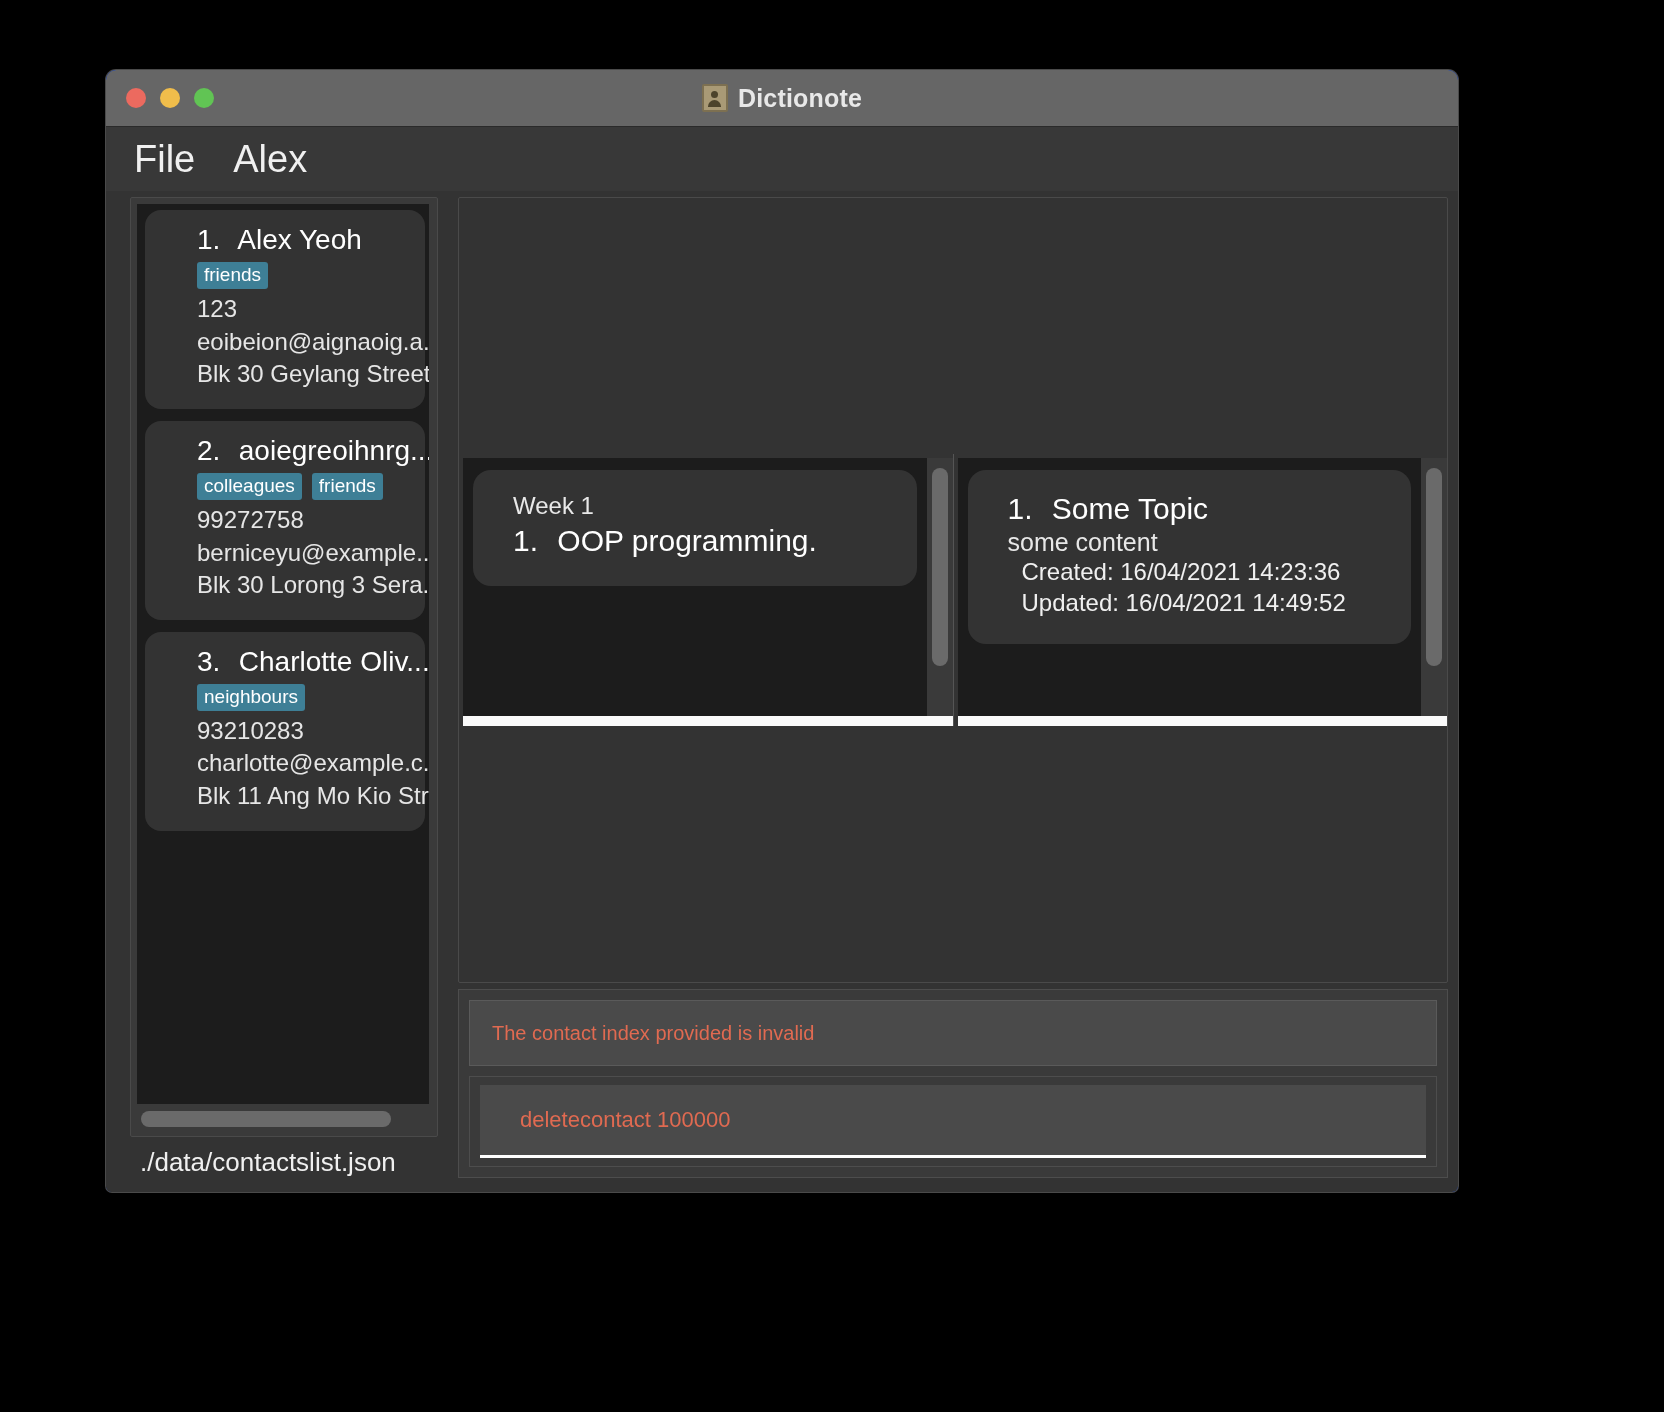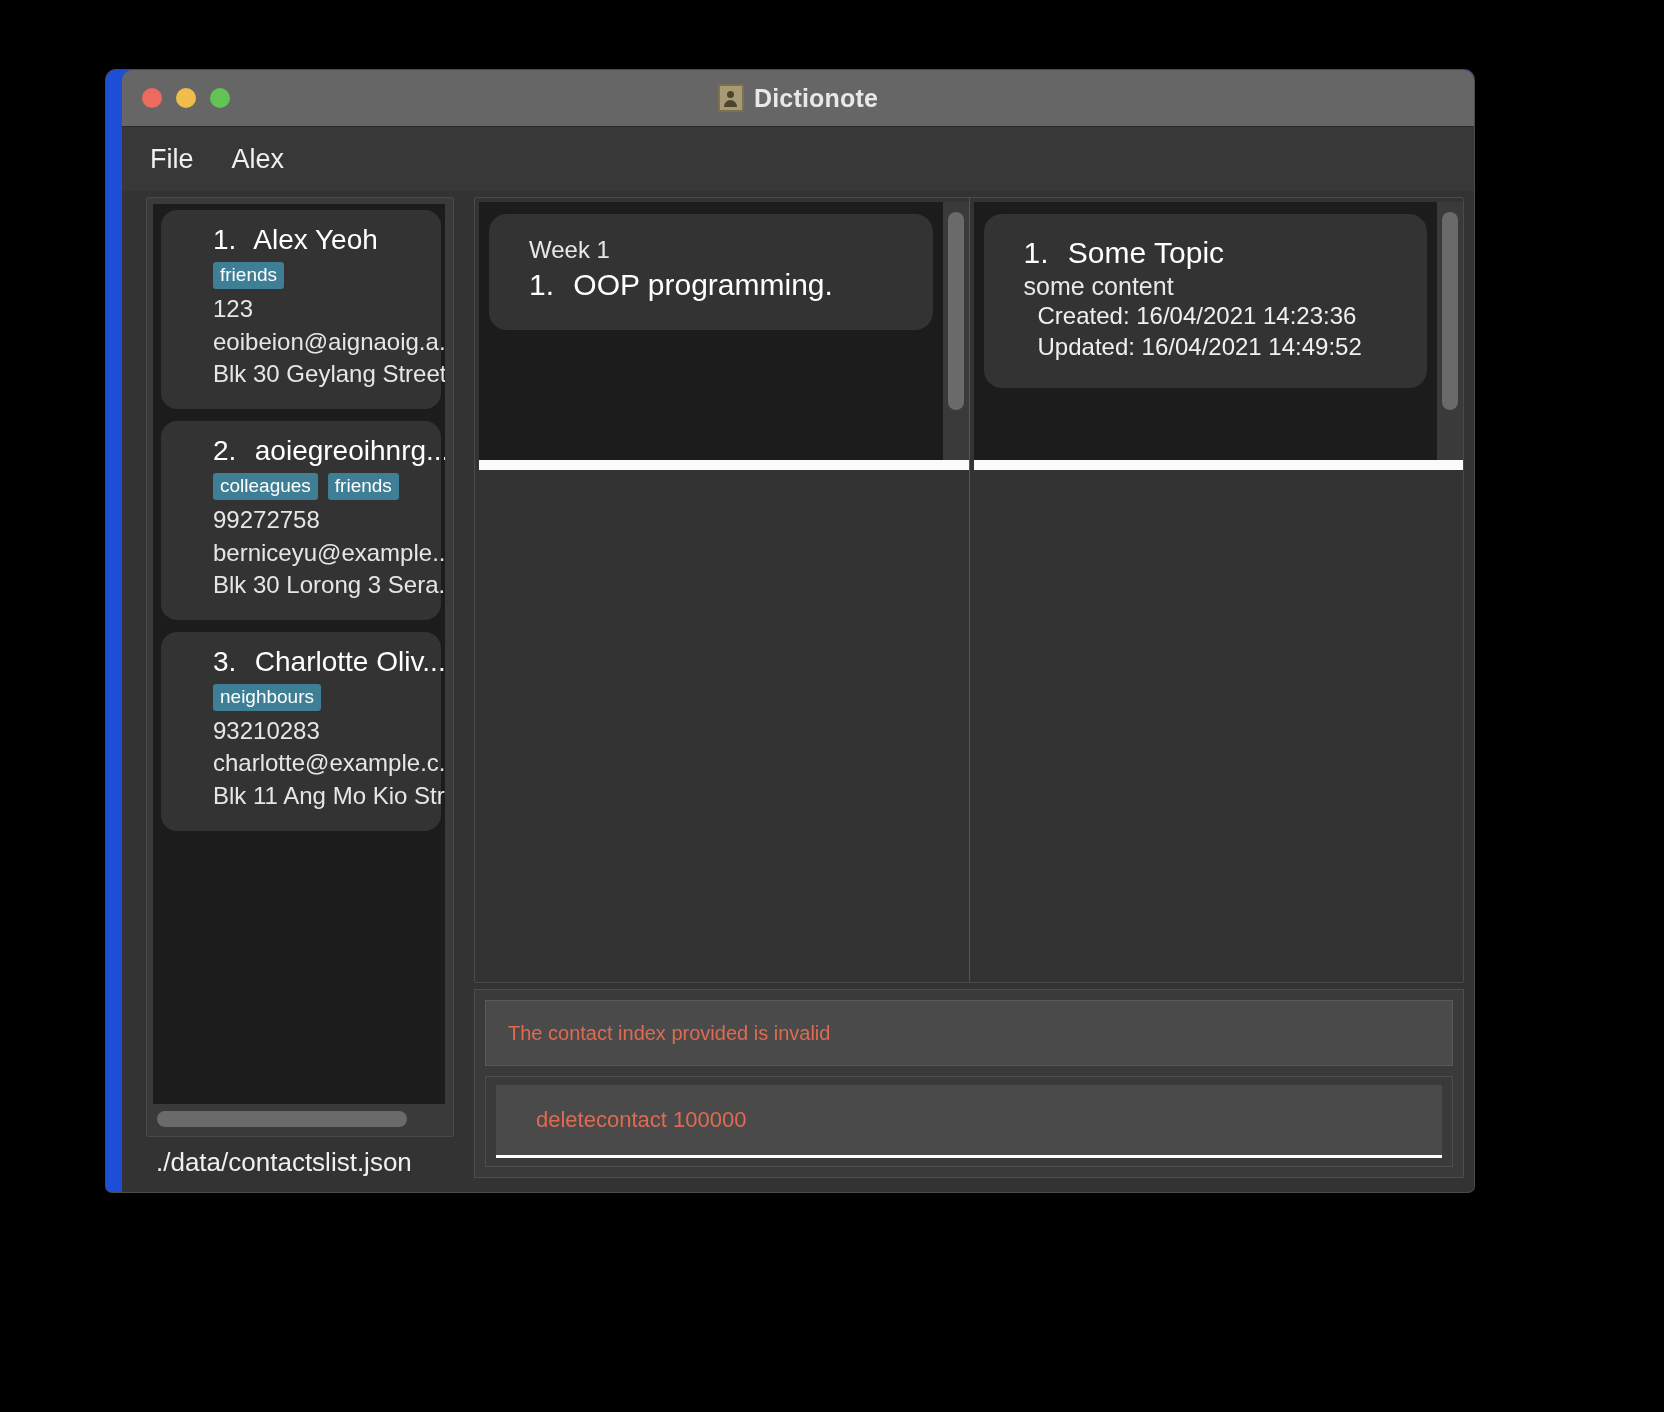--- a/index.html
+++ b/index.html
@@ -5,21 +5,21 @@
   html,body{margin:0;padding:0;background:#000;}
   body{width:1664px;height:1412px;font-family:"Liberation Sans",sans-serif;overflow:hidden;}
 
   .desktop{position:relative;width:1664px;height:1412px;background:#000;}
 
   
   .window{
     position:absolute;left:106px;top:70px;width:1352px;height:1122px;
     background:#1d4ed8;border-radius:10px 10px 6px 6px;
     box-shadow:0 0 0 1px #4a4a4a;
-    overflow:hidden;display:flex;flex-direction:column;padding-left:16px;
+    overflow:hidden;display:flex;flex-direction:column;
   }
   .titlebar{
     height:56px;flex:0 0 56px;background:#666666;
     border-bottom:1px solid #2a2a2a;
     display:flex;align-items:center;position:relative;
     border-radius:10px 10px 0 0;
   }
   .traffic{display:flex;gap:14px;margin-left:20px;}
   .dot{width:20px;height:20px;border-radius:50%;}
   .dot.red{background:#ec6a5f;}
@@ -43,21 +43,21 @@
     content:"";position:absolute;bottom:3px;width:13px;height:7px;
     border-radius:7px 7px 0 0;background:#4d442c;
   }
   .title-text{color:#e8e8e8;font-size:25px;font-weight:bold;letter-spacing:.2px;}
 
   
   .menubar{
     height:64px;flex:0 0 64px;background:#383838;
     display:flex;align-items:center;padding-left:28px;gap:38px;
   }
-  .menu-item{color:#f0f0f0;font-size:27px;cursor:default;}
+  .menu-item{color:#f0f0f0;font-size:38px;cursor:default;}
 
   
   .body{flex:1;display:flex;background:#333333;min-height:0;}
 
   
   .left-col{
     width:330px;flex:0 0 330px;display:flex;flex-direction:column;
     background:#333333;padding:0 0 0 12px;
   }
   .contacts-outer{
@@ -88,21 +88,21 @@
   }
   .hscroll-thumb{height:16px;width:250px;background:#6a6a6a;border-radius:8px;margin-left:4px;}
   .filepath{
     color:#f0f0f0;font-size:26px;padding:10px 0 14px 22px;white-space:nowrap;
   }
 
   
   .right-col{flex:1;display:flex;flex-direction:column;min-width:0;padding:6px 10px 0 0;}
   .panels{
     flex:1;display:flex;min-height:0;background:#333333;
-    border:1px solid #4a4a4a;margin-left:10px;border-radius:2px;
+    border:1px solid #4a4a4a;margin-left:10px;border-radius:2px;align-items:center;
   }
   .panel{flex:1;display:flex;flex-direction:column;min-width:0;position:relative;}
   .panel.notes{border-right:1px solid #555;}
   .panel-clip{
     height:258px;flex:0 0 258px;display:flex;overflow:hidden;
     margin:4px 0 0 4px;
   }
   .cards-area{
     flex:1;background:#1c1c1c;overflow:hidden;position:relative;min-width:0;
   }

